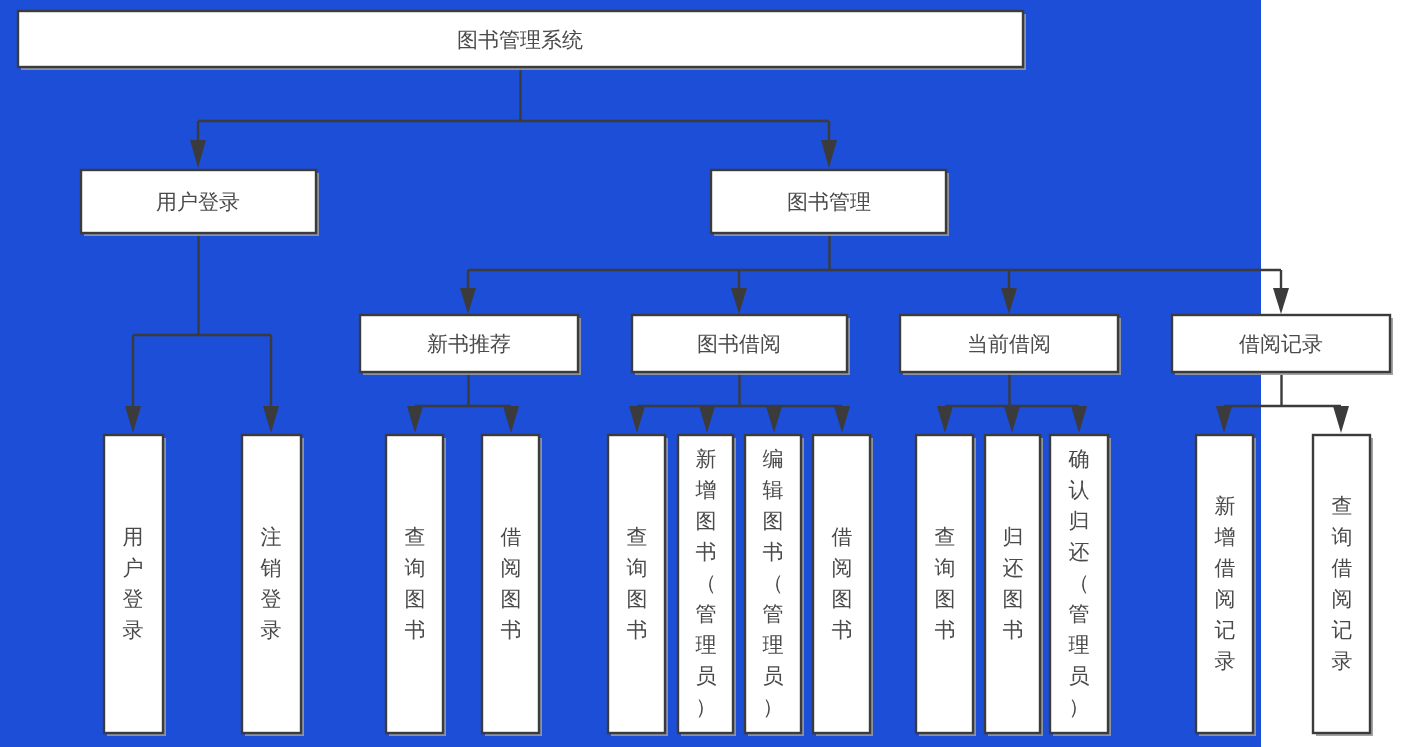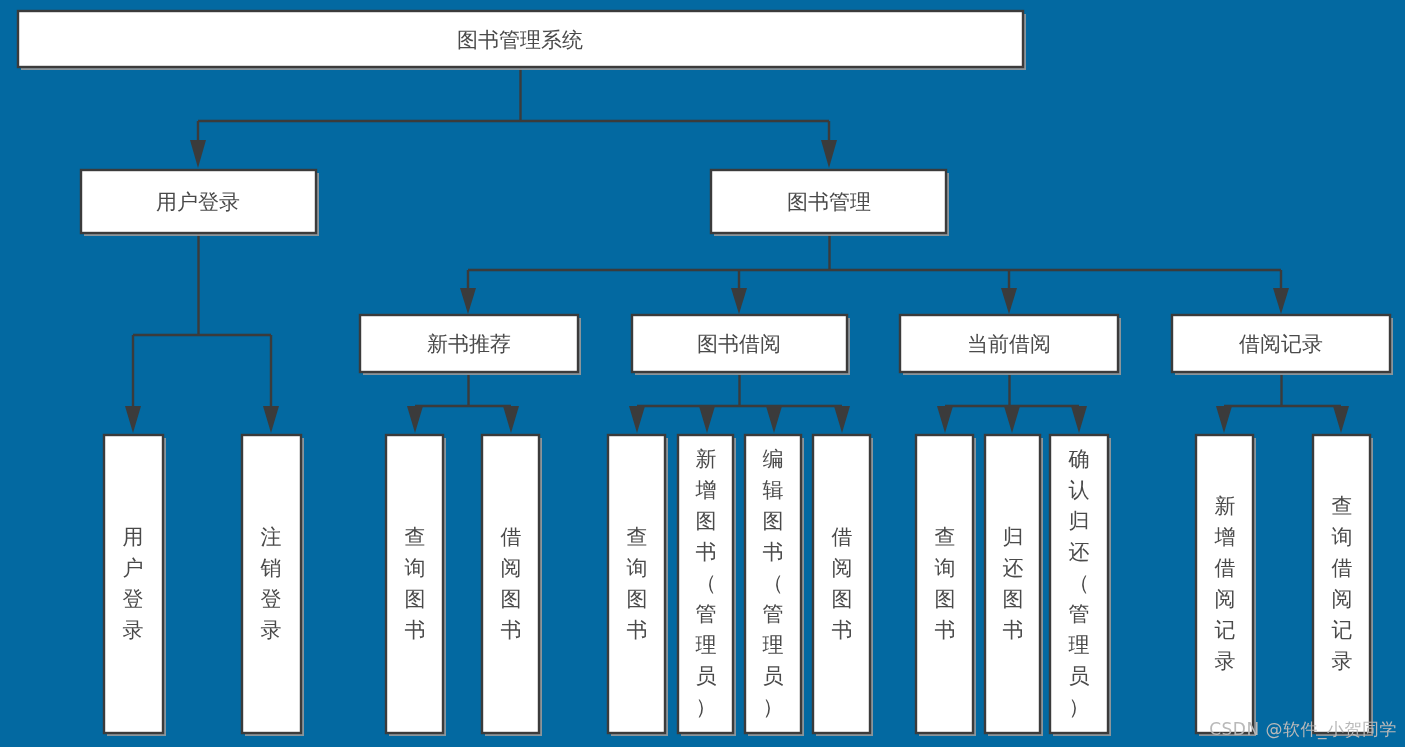--- a/index.html
+++ b/index.html
@@ -8,23 +8,23 @@
     background: #ffffff;
   }
   body {
     width: 1405px;
     height: 747px;
     font-family: "DejaVu Sans", "Liberation Sans", sans-serif;
     overflow: hidden;
   }
   #diagram-root {
     position: relative;
-    width: 1405px;
+    width: 1261px;
     height: 747px;
-    background: #0369a1;
+    background: #1d4ed8;
   }
   svg.diagram-canvas {
     position: absolute;
     left: 0;
     top: 0;
     width: 1405px;
     height: 747px;
   }
   .node-box {
     fill: #ffffff;
@@ -242,14 +242,13 @@
     </g>
 
     <g>
       <rect class="node-shadow" x="1316" y="438" width="57" height="298"></rect>
       <rect class="node-box" x="1313" y="435" width="57" height="298"></rect>
       <text class="node-label-vertical vtext" x="1342" y="584"><tspan x="1342" y="506.5" dominant-baseline="middle">查</tspan><tspan x="1342" y="537.5" dominant-baseline="middle">询</tspan><tspan x="1342" y="568.5" dominant-baseline="middle">借</tspan><tspan x="1342" y="599.5" dominant-baseline="middle">阅</tspan><tspan x="1342" y="630.5" dominant-baseline="middle">记</tspan><tspan x="1342" y="661.5" dominant-baseline="middle">录</tspan></text>
     </g>
 
   </svg>
 
-  <div class="watermark">CSDN @软件_小贺同学</div>
 </div>
 
 </body></html>

